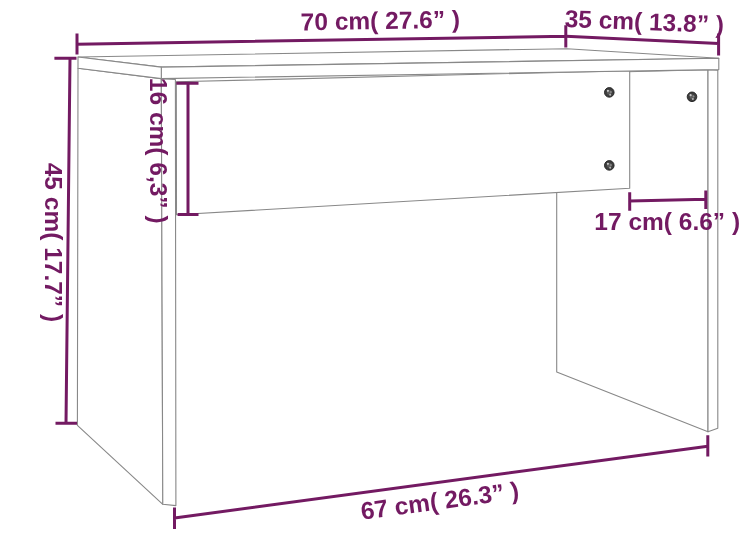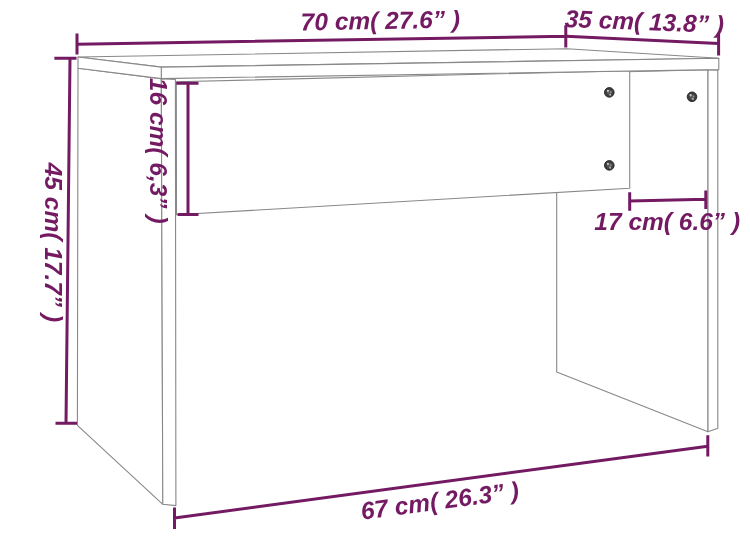--- a/index.html
+++ b/index.html
@@ -1,16 +1,16 @@
 <!DOCTYPE html>
 <html><head>
 <meta charset="utf-8">
 <style>
   html,body{margin:0;padding:0;background:#ffffff;}
-  .wrap{width:750px;height:537px;position:relative;overflow:hidden;background:#fff;font-style:italic;}
+  .wrap{width:750px;height:537px;position:relative;overflow:hidden;background:#fff;}
   text{font-family:"Liberation Sans",sans-serif;font-weight:bold;fill:#731a62;}
 </style>
 </head>
 <body>
 <div class="wrap">
 <svg width="750" height="537" viewBox="0 0 750 537" xmlns="http://www.w3.org/2000/svg">
 
   <rect x="0" y="0" width="750" height="537" fill="#ffffff"></rect>
 
   <g stroke="#888888" stroke-width="1.1" fill="#ffffff" stroke-linejoin="round">

